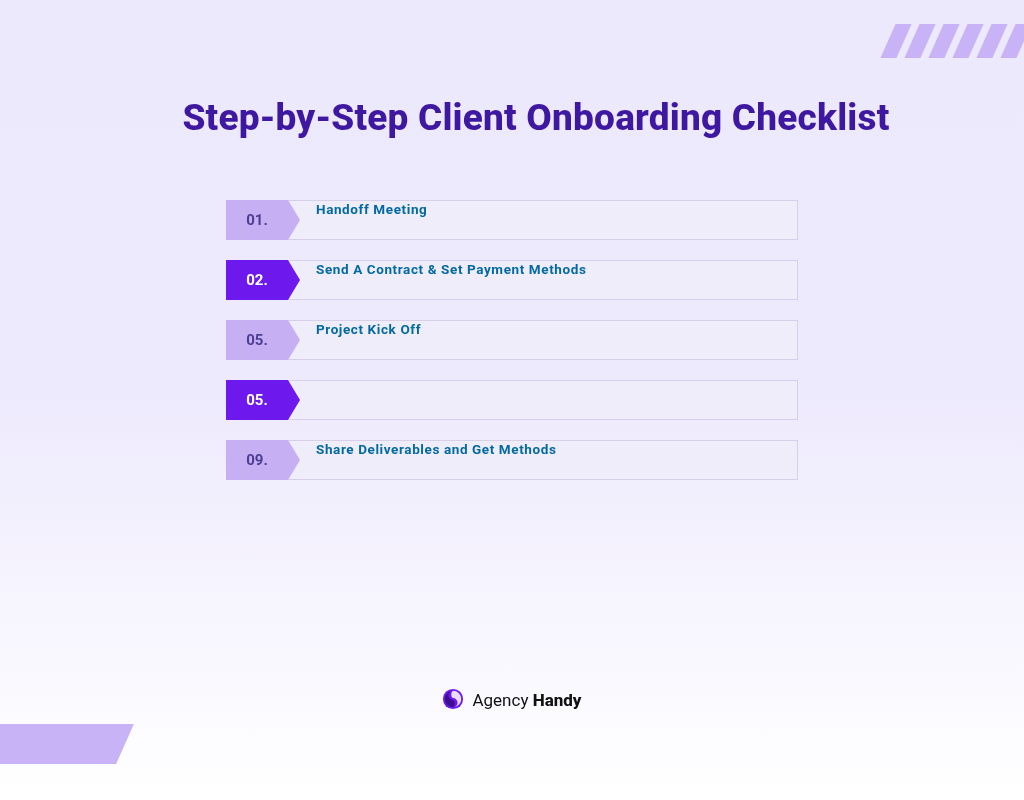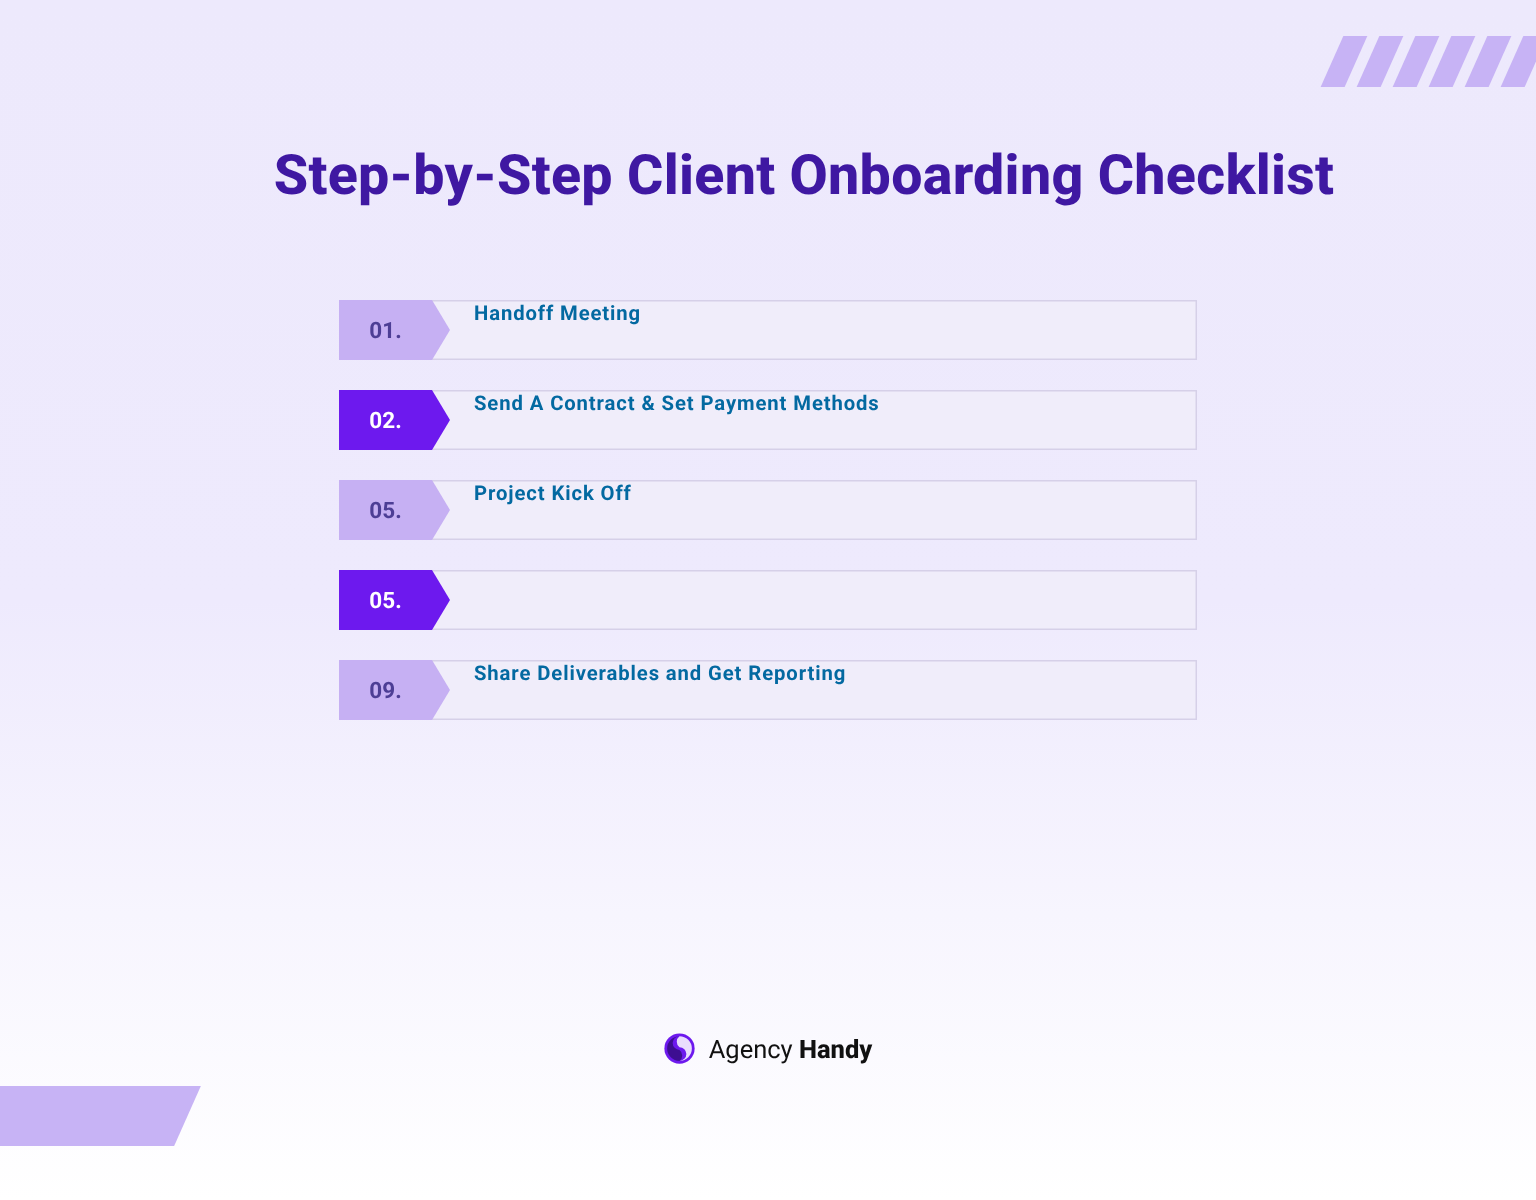--- a/index.html
+++ b/index.html
@@ -163,21 +163,21 @@
   </div>
   <div class="step-row">
     <div class="step-badge">05.</div>
     <div class="step-label">Project Kick Off</div>
   </div>
   <div class="step-row alt">
     <div class="step-badge">05.</div>
   </div>
   <div class="step-row">
     <div class="step-badge">09.</div>
-    <div class="step-label">Share Deliverables and Get Reporting</div>
+    <div class="step-label">Share Deliverables and Get Methods</div>
   </div>
 </div>
 
 <div class="brand">
   <span class="brand-logo">
     <svg viewBox="0 0 24 24" width="22" height="22">
       <circle cx="12" cy="12" r="11" fill="#6d19ee"></circle>
       <path d="M12 3 a9 9 0 0 1 0 18 a5 5 0 0 0 0 -10 a5 5 0 0 1 0 -8z" fill="#ffffff" opacity="0.85"></path>
       <path d="M12 21 a9 9 0 0 1 0 -18 a5 5 0 0 0 0 10 a5 5 0 0 1 0 8z" fill="#2a0a6a" opacity="0.7"></path>
     </svg>

